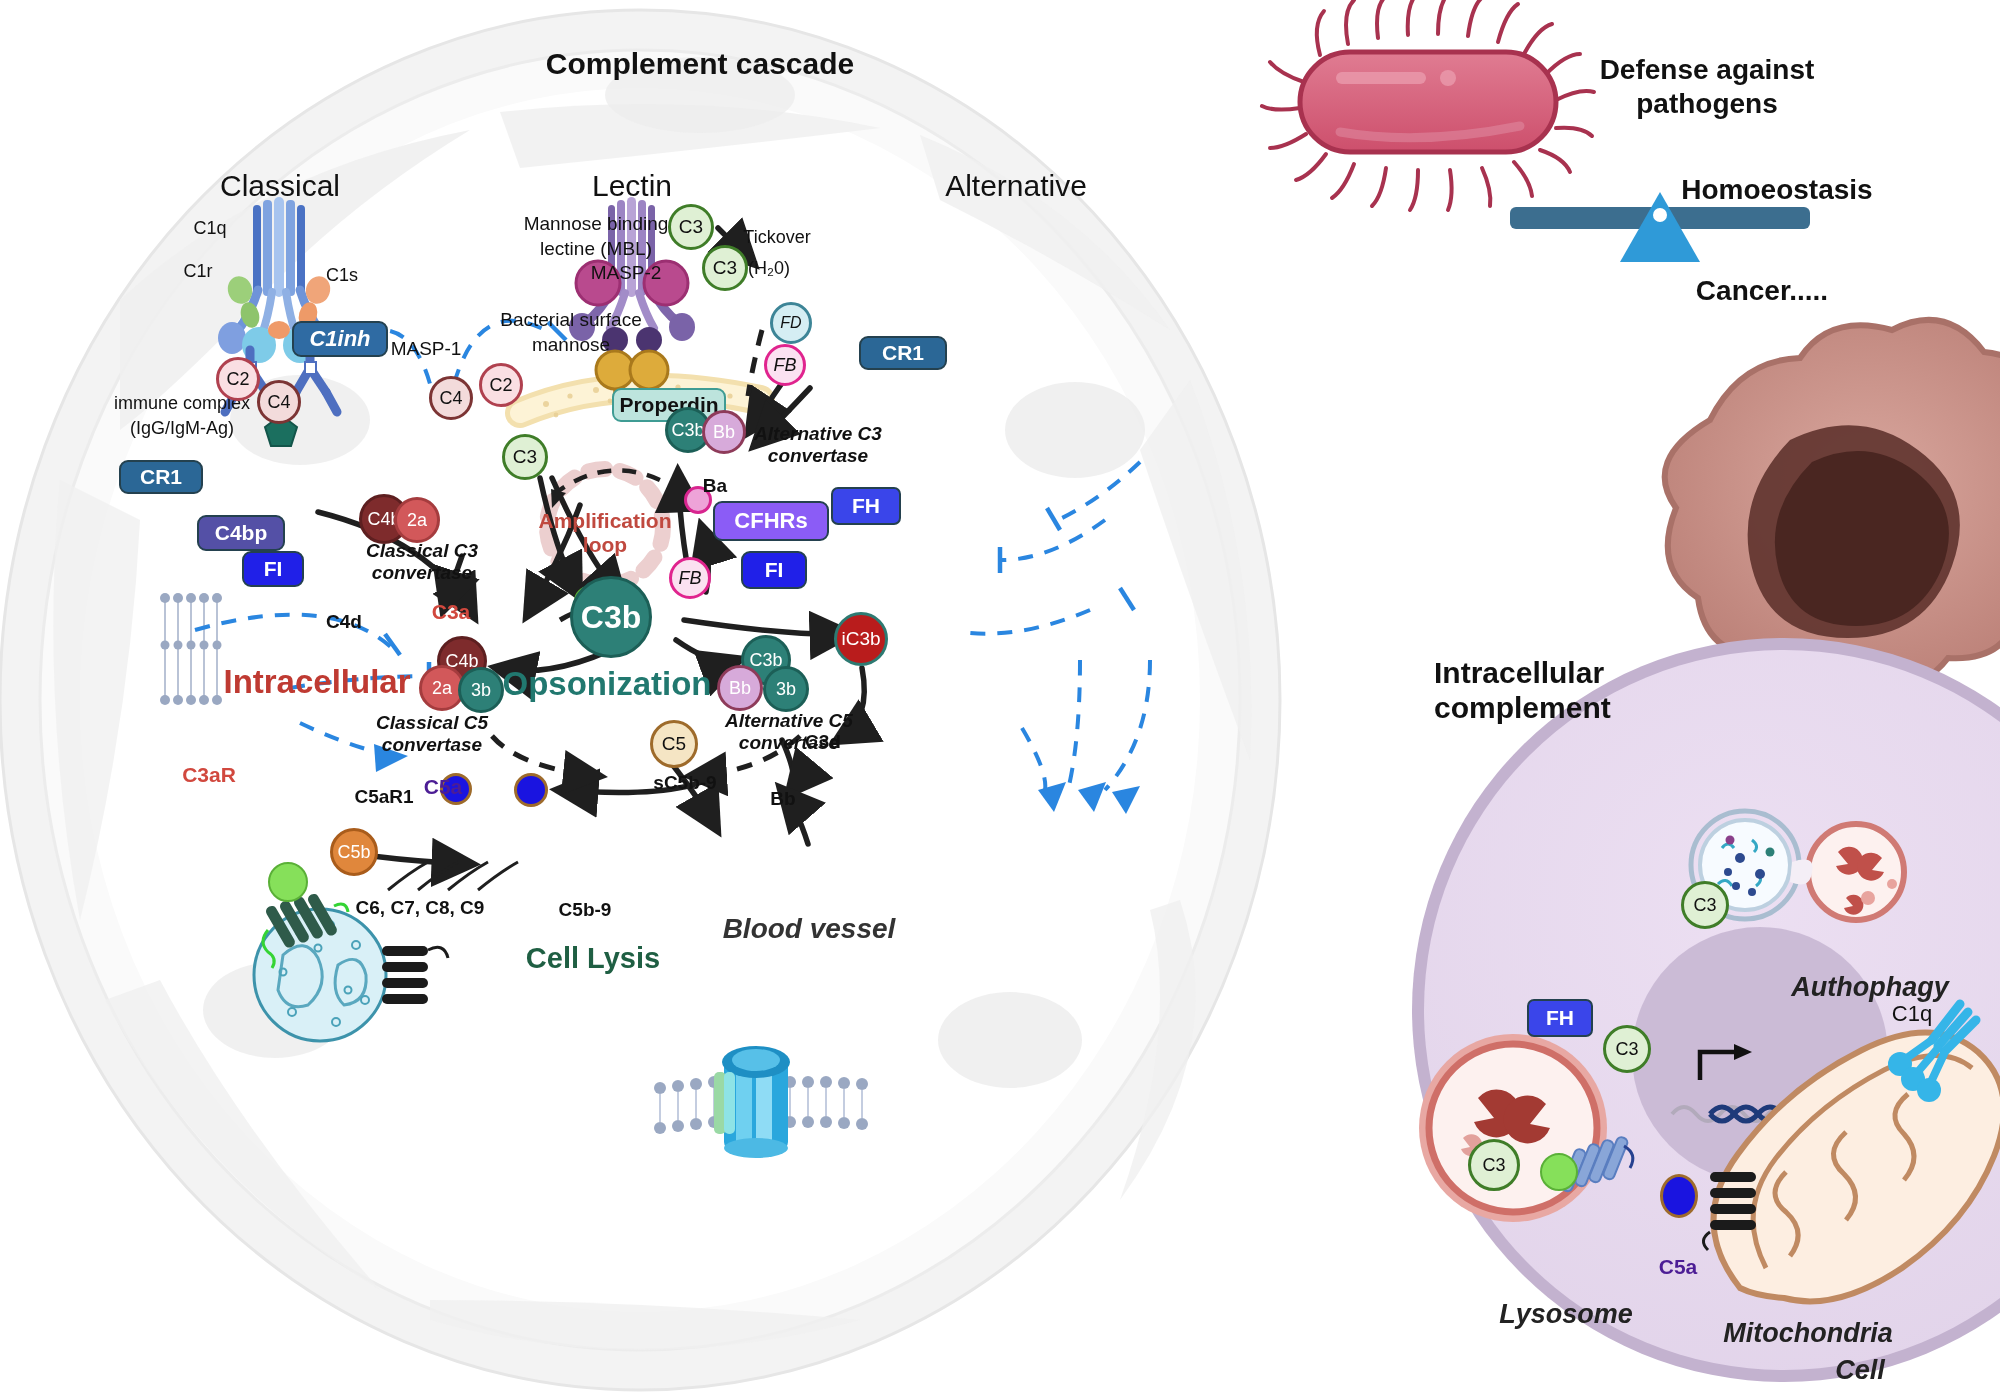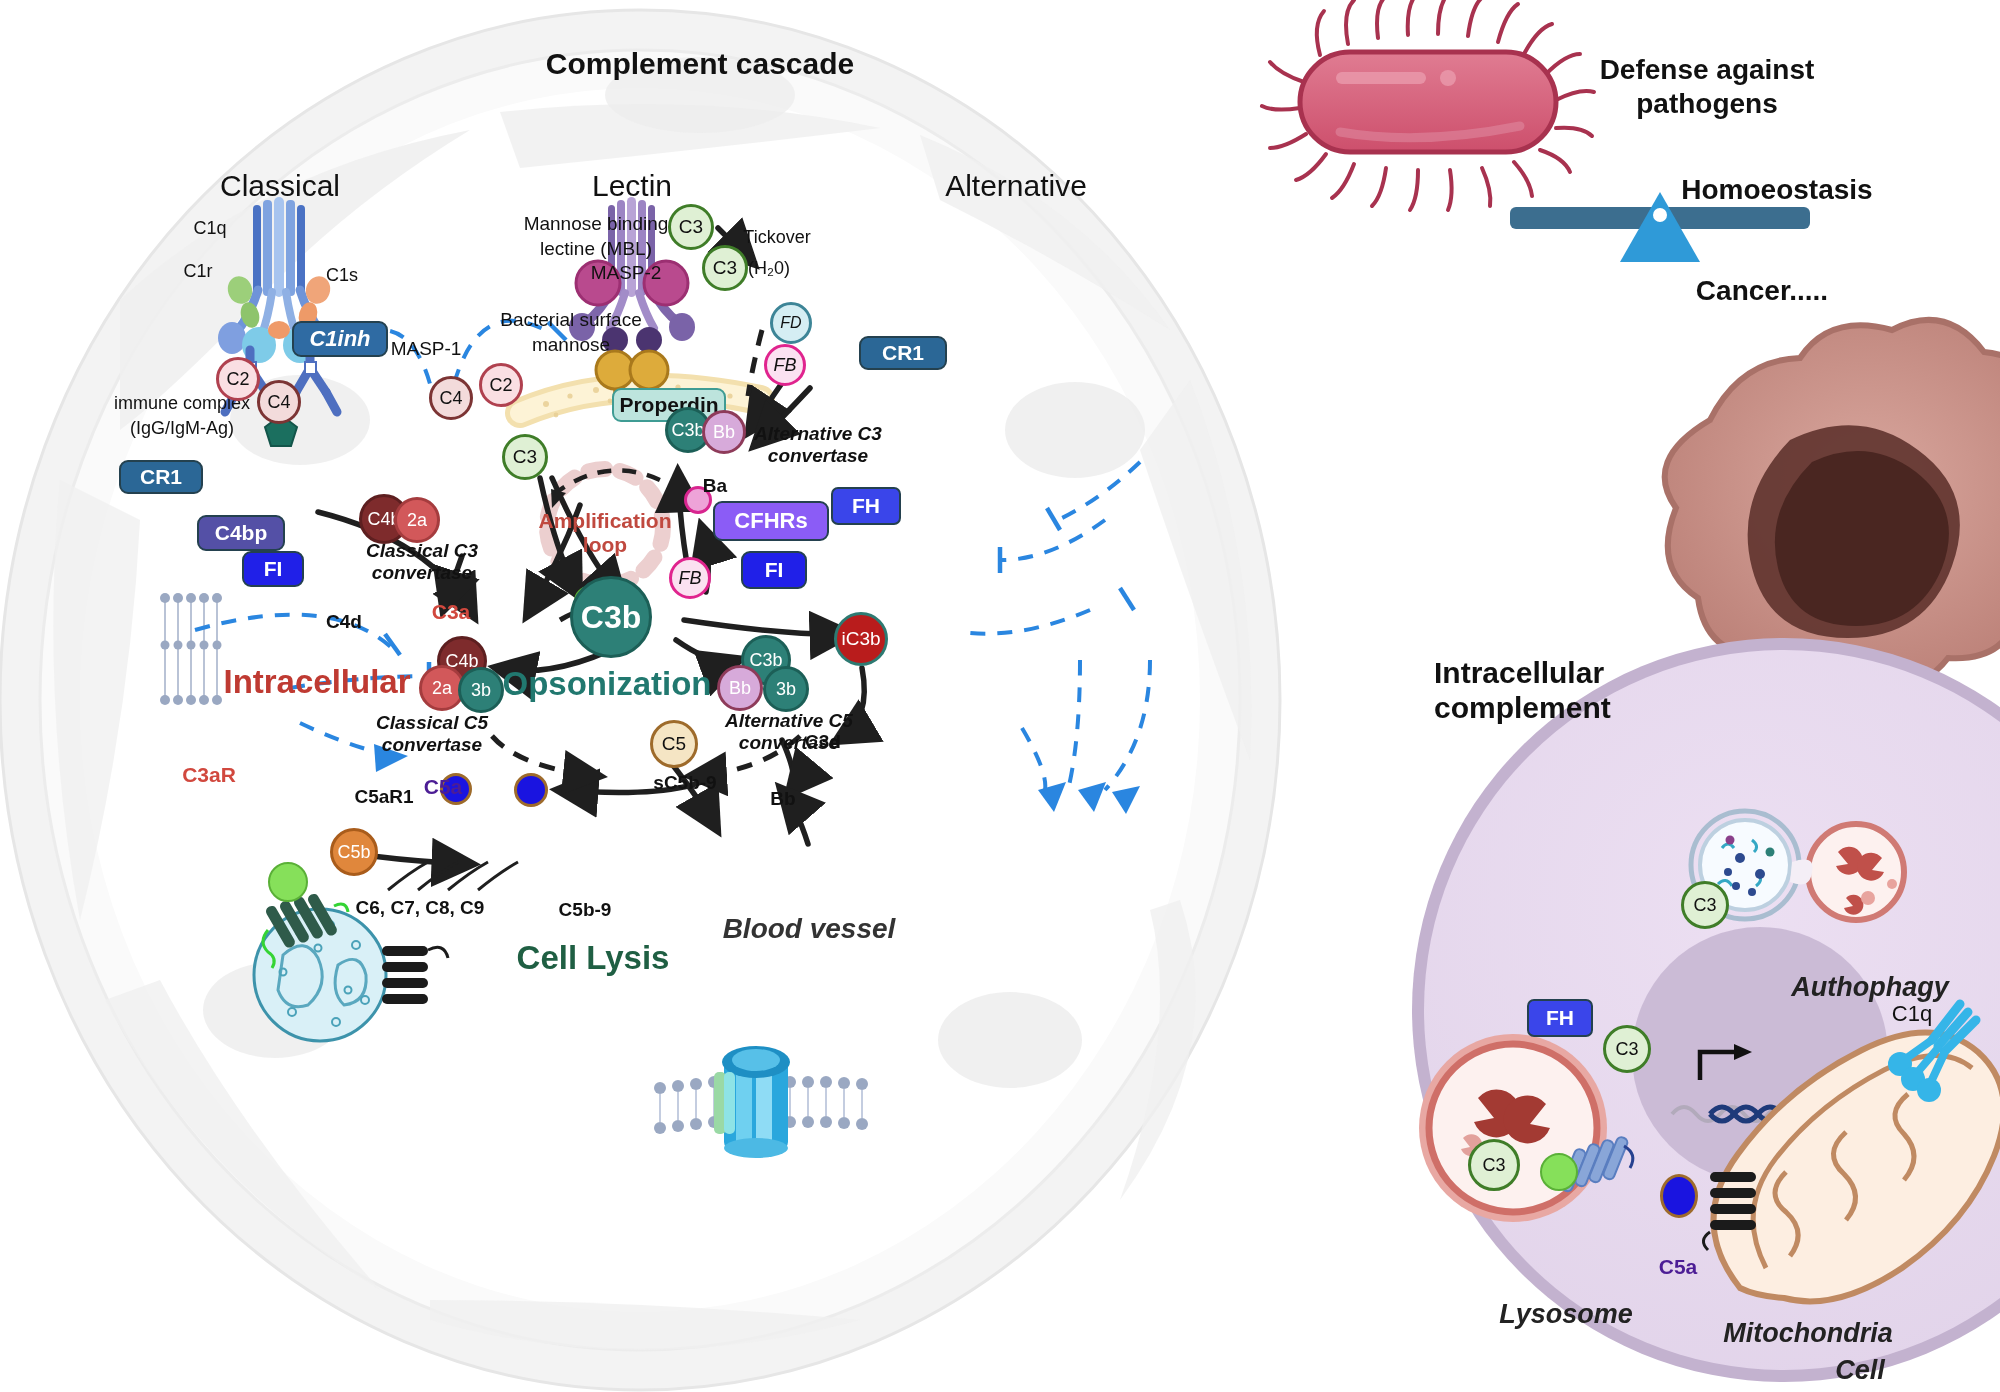--- a/index.html
+++ b/index.html
@@ -11,21 +11,21 @@
   .ctr{transform:translate(-50%,-50%);text-align:center;}
   
   .t-title{font-size:30px;font-weight:bold;color:#111;}
   .t-path{font-size:30px;color:#111;}
   .t-note{font-size:19px;color:#111;text-align:center;}
   .t-small{font-size:18px;color:#111;}
   .t-bold{font-size:19px;font-weight:bold;color:#111;}
   .t-conv{font-size:19px;font-weight:bold;font-style:italic;color:#111;text-align:center;}
   .t-big-red{font-size:33px;font-weight:bold;color:#bf3a32;}
   .t-big-teal{font-size:33px;font-weight:bold;color:#21786f;}
-  .t-big-green{font-size:33px;font-weight:bold;color:#1f5f43;}
+  .t-big-green{font-size:29px;font-weight:bold;color:#1f5f43;}
   .t-red-s{font-size:21px;font-weight:bold;color:#d1483e;}
   .t-blue-s{font-size:21px;font-weight:bold;color:#4c1d95;}
   .t-amp{font-size:21px;font-weight:bold;color:#c0493f;text-align:center;line-height:1.15;}
   .t-vessel{font-size:28px;font-weight:bold;font-style:italic;color:#333;}
   .t-side{font-size:28px;font-weight:bold;color:#111;text-align:center;line-height:1.2;}
   .t-organelle{font-size:27px;font-weight:bold;font-style:italic;color:#222;}
   .t-intra{font-size:30px;font-weight:bold;color:#111;line-height:1.2;}
   
   .chip{position:absolute;transform:translate(-50%,-50%);
         display:flex;align-items:center;justify-content:center;

